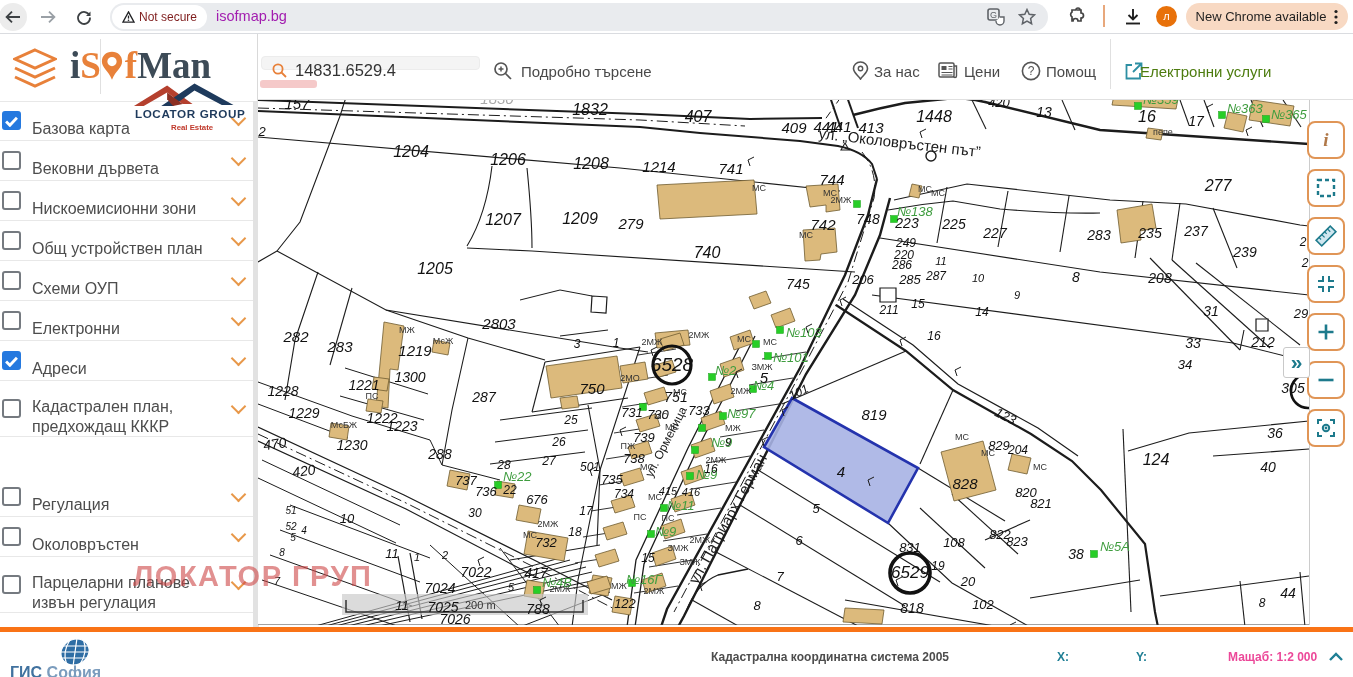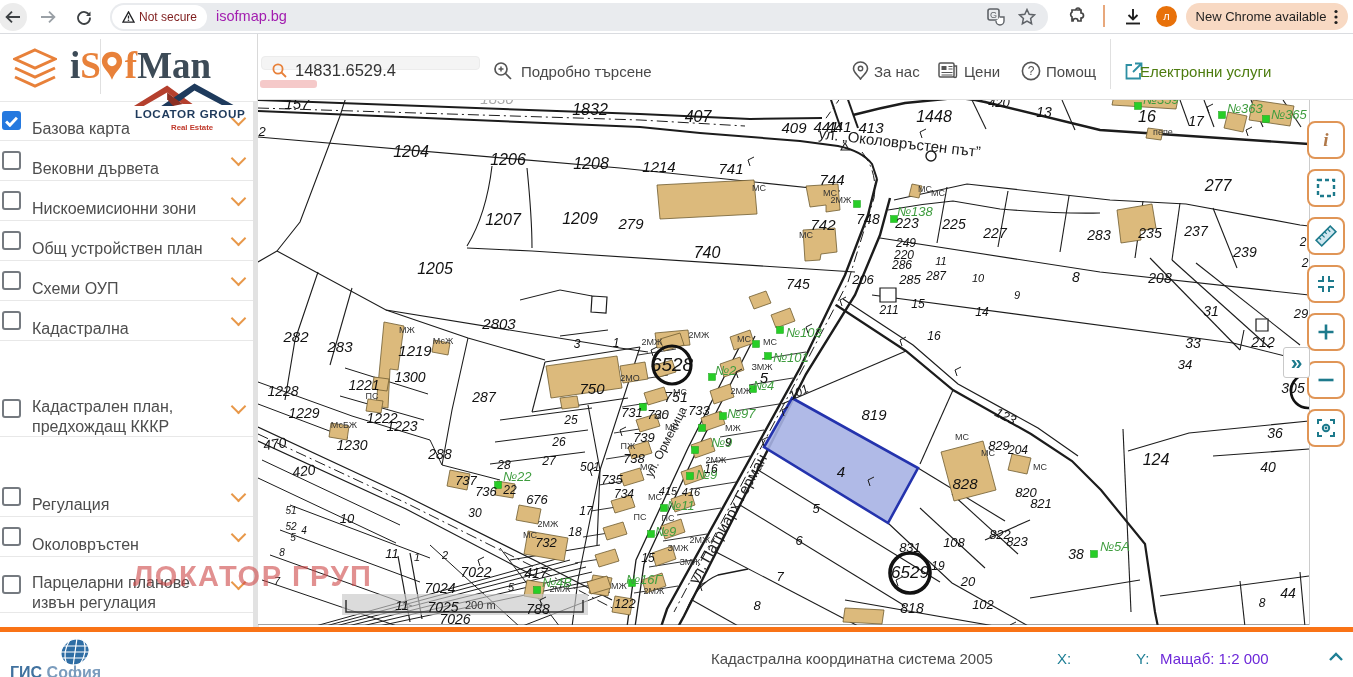--- a/index.html
+++ b/index.html
@@ -27,21 +27,21 @@
 #side .cb svg { position:absolute; left:1px; top:3px; }
 #side .lab { position:absolute; left:32px; top:50%; transform:translateY(-50%); font-size:16px; color:#4d4d4d; line-height:20px;margin-top:8px; }
 #side .chev { position:absolute; right:13px; top:50%; margin-top:-8px; width:11px; height:11px; border-right:2.5px solid #e8984a; border-bottom:2.5px solid #e8984a; transform:rotate(45deg); }
 #sideline { position:absolute; left:257px; top:34px; width:1px; height:593px; background:#d9d9d9; }
 #gutterline { position:absolute; left:1309px; top:100px; width:1px; height:525px; background:#cccccc; }
 
 .mbtn { position:absolute; left:1307px; width:38px; height:38px; background:#fff; border:2px solid #e09556; border-radius:8px; display:flex; align-items:center; justify-content:center; }
 #collapse { position:absolute; left:1283px; top:347px; width:27px; height:31px; background:#fff; border:1px solid #c9c9c9; border-radius:3px; color:#1d7a8c; font-size:21px; font-weight:bold; text-align:center; line-height:27px; }
 
 #ft { position:absolute; left:0; top:627px; width:1353px; height:50px; background:#fff; border-top:5px solid #f97316; }
-#ft .t { position:absolute; top:18px; font-size:15px; color:#4d4d4d; }
+#ft .t { position:absolute; top:18px; font-size:12px; color:#4d4d4d;font-weight:bold; }
 
 #wmtext { position:absolute; left:133px; top:560px; font-size:29px; font-weight:bold; color:rgba(205,70,70,0.6); letter-spacing:1.5px; white-space:nowrap; }
 #locator { position:absolute; left:132px; top:77px; width:122px; }
 </style></head>
 <body>
 <div id="tb">
   <div class="circle" style="left:-1px;top:3px;width:28px;height:28px;background:#ececec"></div>
   <svg class="abs" style="left:4px;top:8px" width="18" height="18" viewBox="0 0 18 18">
       <path d="M16,9 H3 M8,3.6 L2.6,9 L8,14.4" stroke="#3c4043" stroke-width="1.8" fill="none"></path>
     </svg>
@@ -158,21 +158,30 @@
       <span class="lab">Схеми ОУП</span>
       <span class="chev"></span>
     </div>
 <div class="row" style="top:127px;height:40px">
       <span class="cb"></span>
       <span class="lab">Общ устройствен план</span>
       <span class="chev"></span>
     </div>
 <div class="row" style="top:207px;height:40px">
       <span class="cb"></span>
-      <span class="lab">Кадастрална</span>
+      <span class="lab">Електронни</span>
+      <span class="chev"></span>
+    </div>
+<div class="row" style="top:247px;height:40px">
+      <span class="cb on">
+        <svg width="13" height="11" viewBox="0 0 12 10">
+          <path d="M1,5 L4.5,8.5 L11,1.5" stroke="#fff" stroke-width="2.6" fill="none"></path>
+        </svg>
+      </span>
+      <span class="lab">Адреси</span>
       <span class="chev"></span>
     </div>
 <div class="row" style="top:287px;height:56px">
       <span class="cb"></span>
       <span class="lab">Кадастрален план,<br>предхождащ КККР</span>
       <span class="chev"></span>
     </div>
 <div class="row" style="top:383px;height:40px">
       <span class="cb"></span>
       <span class="lab">Регулация</span>
@@ -695,21 +704,21 @@
           <path d="M20,1 a14,13 0 0 0 0,26 M20,1 a14,13 0 0 1 0,26"></path>
           <path d="M13,2.5 a22,24 0 0 0 0,23 M27,2.5 a22,24 0 0 1 0,23 M20,1 v26"></path>
           <path d="M6.5,8 h27 M6,14 h28 M6.5,20 h27"></path>
         </g>
       </g>
     </svg>
   <div class="t" style="left:10px;top:32px;font-weight:bold;color:#41729f;font-size:16px">ГИС <span style="color:#7b9cbd">София</span></div>
   <div class="t" style="left:711px">Кадастрална координатна система 2005</div>
   <div class="t" style="left:1057px;color:#1f7f95">X:</div>
   <div class="t" style="left:1136px;color:#1f7f95">Y:</div>
-  <div class="t" style="left:1160px;color:#6d28d9">Мащаб: 1:2 000</div>
+  <div class="t" style="left:1228px;color:#ec4899">Мащаб: 1:2 000</div>
   <svg class="abs" style="left:1328px;top:19px" width="16" height="12" viewBox="0 0 16 12">
       <path d="M2,9 L8,3 L14,9" stroke="#1f7f95" stroke-width="2.4" fill="none"></path>
     </svg>
 </div>
 <div id="wmtext">ЛОКАТОР ГРУП</div>
 <div style="position:absolute;left:260px;top:80px;width:57px;height:8px;border-radius:3px;background:rgba(236,148,148,0.5)"></div>
 <svg id="locator" width="125" height="62" viewBox="0 0 125 62">
   <path d="M2,29 L36,8 L62,27 L52,27 L36,15 L12,29 Z" fill="#b5402e"></path>
   <path d="M30,29 L64,6 L104,28 L92,28 L64,13 L42,29 Z" fill="#1e3a5c"></path>
   <path d="M36,15 L52,27 L42,29 L36,22 Z" fill="#8c2f22"></path>

